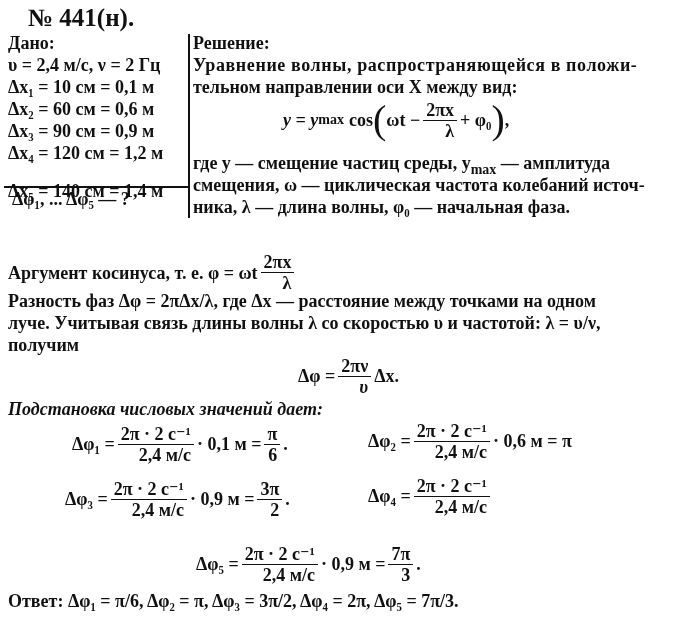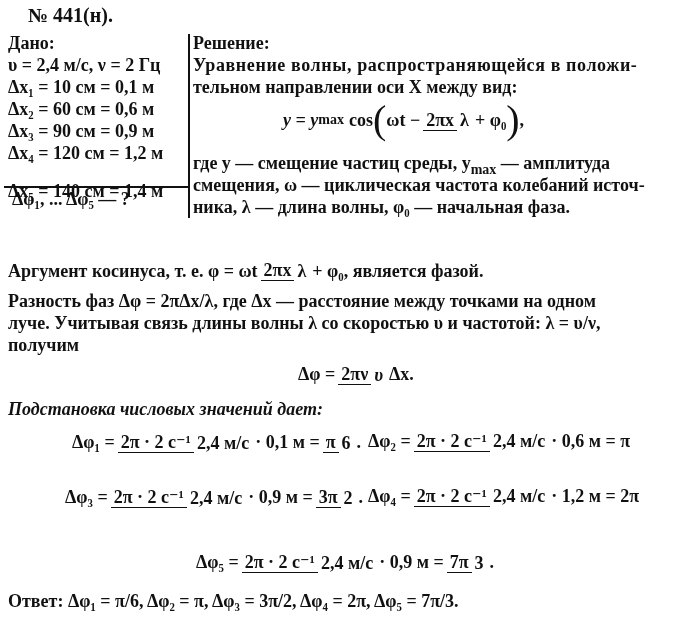--- a/index.html
+++ b/index.html
@@ -3,25 +3,25 @@
 <meta charset="utf-8">
 <style>
   html, body { margin: 0; padding: 0; background: #ffffff; }
   body {
     width: 700px; height: 618px; position: relative; overflow: hidden;
     font-family: "Liberation Serif", "DejaVu Serif", serif;
     color: #111; font-weight: bold;
   }
   .abs { position: absolute; white-space: nowrap; }
   .t { font-size: 18px; line-height: 22px; }
-  .title { left: 28px; top: 4px; font-size: 20px; }
+  .title { left: 28px; top: 4px; font-size: 25px; }
   .vline { position: absolute; left: 188px; top: 34px; width: 2px; height: 200px; background: #111; }
   .hline { position: absolute; left: 4px; top: 205px; width: 184px; height: 2px; background: #111; }
   .sol { left: 193px; }
-  .frac { display: inline-flex; flex-direction: row; align-items: center; vertical-align: middle; margin: 12px 3px; }
+  .frac { display: inline-flex; flex-direction: column; align-items: flex-end; vertical-align: middle; margin: 4px 3px; }
   .frac .num { border-bottom: 1.5px solid #111; padding: 0 3px; line-height: 20px; }
   .frac .den { line-height: 20px; padding: 0 3px; }
   .paren { font-size: 40px; font-weight: normal; vertical-align: middle; line-height: 40px; }
   i { font-style: italic; }
   sub { font-size: 14px; }
   .eq { font-size: 18px; }
 </style>
 </head>
 <body>
 
@@ -64,21 +64,20 @@
 </div>
 <div class="abs t sol" style="top:174px;">смещения, ω — циклическая частота колебаний источ-</div>
 <div class="abs t sol" style="top:196px;">ника, λ — длина волны, φ₀ — начальная фаза.</div>
 
 <div class="abs t" style="left:8px; top:248px; display:flex; align-items:center;">
   <span>Аргумент косинуса, т. е. φ = ωt</span>
   <span class="frac">
     <span class="num">2πx</span>
     <span class="den">λ</span>
   </span>
-  <span>+ φ₀, является фазой.</span>
 </div>
 
 <div class="abs t" style="left:8px; top:290px;">Разность фаз Δφ = 2πΔx/λ, где Δx — расстояние между точками на одном</div>
 <div class="abs t" style="left:8px; top:312px;">луче. Учитывая связь длины волны λ со скоростью υ и частотой: λ = υ/ν,</div>
 <div class="abs t" style="left:8px; top:334px;">получим</div>
 
 <div class="abs eq" style="left:298px; top:352px; display:flex; align-items:center;">
   <span>Δφ =</span>
   <span class="frac">
     <span class="num">2πν</span>
@@ -125,21 +124,20 @@
     </span>
     <span>.</span>
 </div>
 
 <div class="abs eq" style="left:368px; top:475px; display:flex; align-items:center; height:42px;">
   <span>Δφ₄ =</span>
   <span class="frac">
       <span class="num">2π · 2 с⁻¹</span>
       <span class="den">2,4 м/с</span>
     </span>
-  <span>· 1,2 м = 2π</span>
 </div>
 
 <div class="abs eq" style="left:196px; top:540px; display:flex; align-items:center;">
   <span>Δφ₅ =</span>
   <span class="frac">
       <span class="num">2π · 2 с⁻¹</span>
       <span class="den">2,4 м/с</span>
     </span>
   <span>· 0,9 м =</span>
   <span class="frac">

